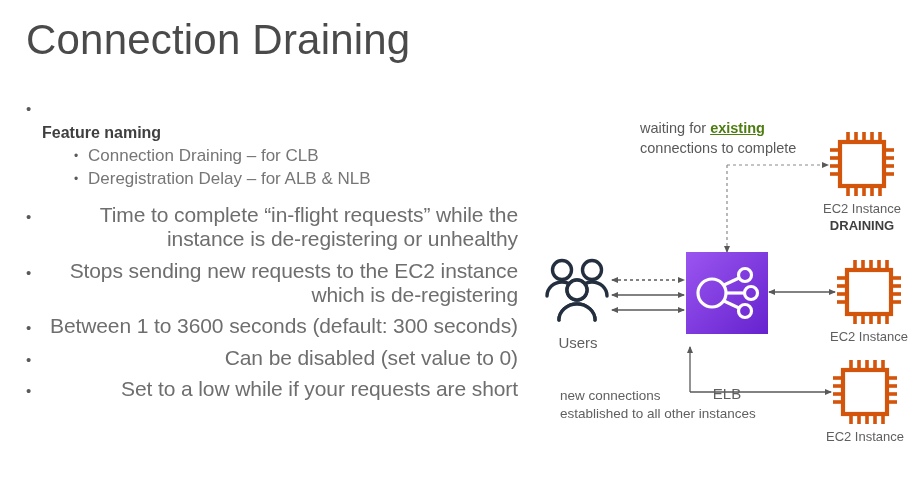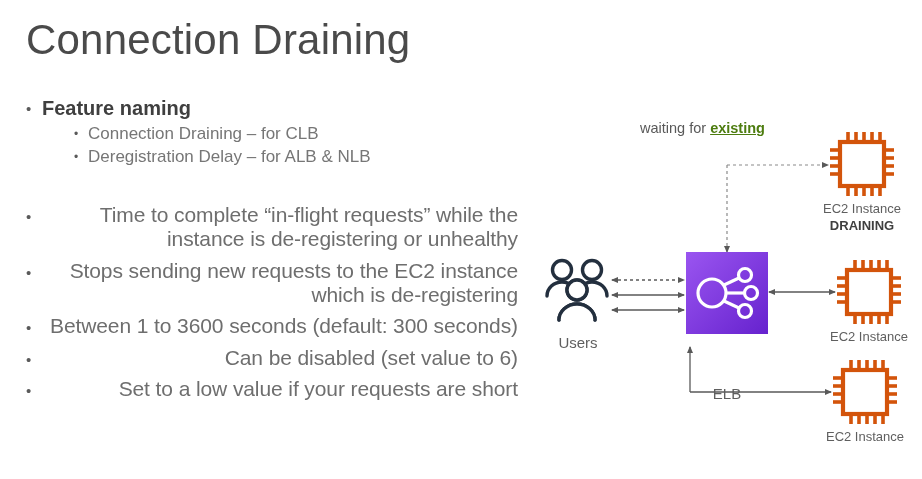--- a/index.html
+++ b/index.html
@@ -52,24 +52,25 @@
   
   .lvl1 {
     margin-bottom: 2px;
   }
   .lvl1 .bullet-dot {
     font-size: 15px;
     width: 16px;
     padding-top: 5px;
   }
   .lvl1 .bullet-text {
-    font-size: 20px;
+    font-size: 16px;
     font-weight: bold;
     color: #3f3f3f;
     line-height: 1.25;
+    margin-top: 27px;
   }
 
   
   .lvl2 {
     margin-left: 48px;
     margin-bottom: 1px;
   }
   .lvl2 .bullet-dot {
     font-size: 12px;
     width: 14px;
@@ -188,36 +189,41 @@
     <span class="bullet-text">Stops sending new requests to the EC2 instance which is de-registering</span>
   </div>
 
   <div class="bullet-row lvlb">
     <span class="bullet-dot">•</span>
     <span class="bullet-text">Between 1 to 3600 seconds (default: 300 seconds)</span>
   </div>
 
   <div class="bullet-row lvlb">
     <span class="bullet-dot">•</span>
-    <span class="bullet-text">Can be disabled (set value to 6)</span>
-  </div>
-
-  <div class="bullet-row lvlb">
-    <span class="bullet-dot">•</span>
-    <span class="bullet-text">Set to a low value if your requests are short</span>
+    <span class="bullet-text">Can be disabled (set value to 0)</span>
+  </div>
+
+  <div class="bullet-row lvlb">
+    <span class="bullet-dot">•</span>
+    <span class="bullet-text">Set to a low while if your requests are short</span>
   </div>
 
 </div>
 
 <div id="diagram">
 
   <div class="diag-label" style="left:110px; top:9px;">
     <span>waiting for </span><b>existing</b><br>
-  </div>
-
+    <span>connections to complete</span>
+  </div>
+
+  <div class="diag-label small" style="left:30px; top:277px;">
+    <span>new connections</span><br>
+    <span>established to all other instances</span>
+  </div>
 
   <svg width="392" height="345" viewBox="0 0 392 345">
     <defs>
       <linearGradient id="elbGrad" x1="0" y1="0" x2="1" y2="1">
         <stop offset="0%" stop-color="#9A55F0"></stop>
         <stop offset="100%" stop-color="#6622CE"></stop>
       </linearGradient>
       <marker id="arrowR" markerWidth="7" markerHeight="7" refX="6" refY="3" orient="auto" markerUnits="userSpaceOnUse">
         <path d="M0,0 L7,3 L0,6 z" fill="#595959"></path>
       </marker>

